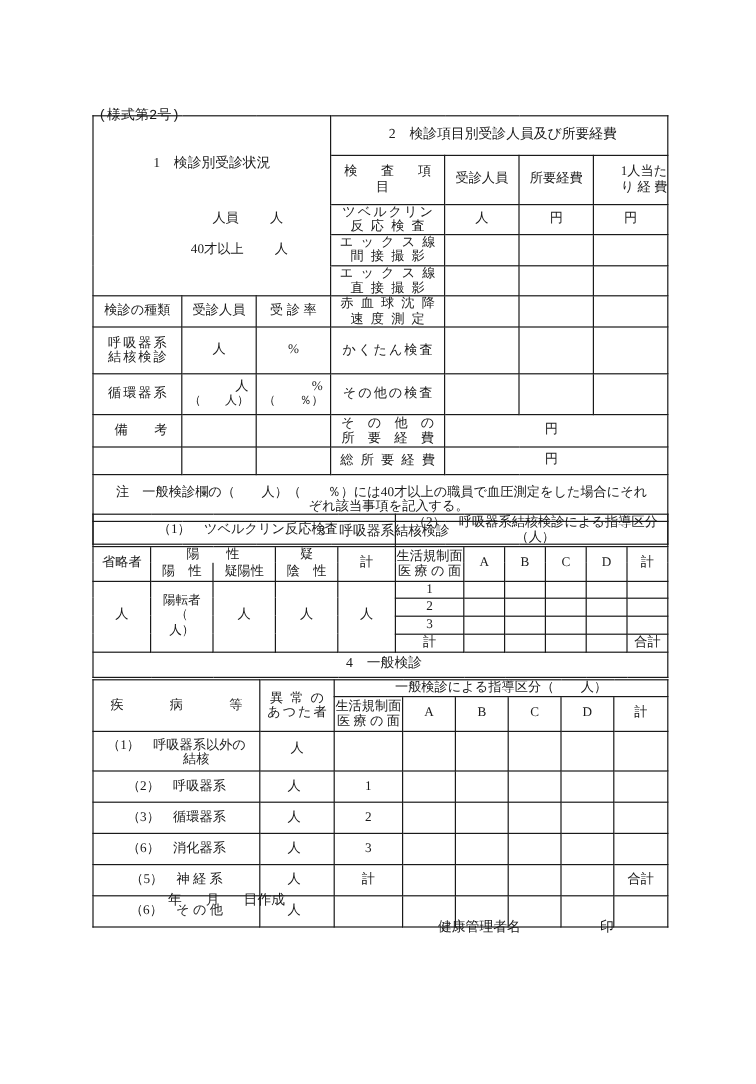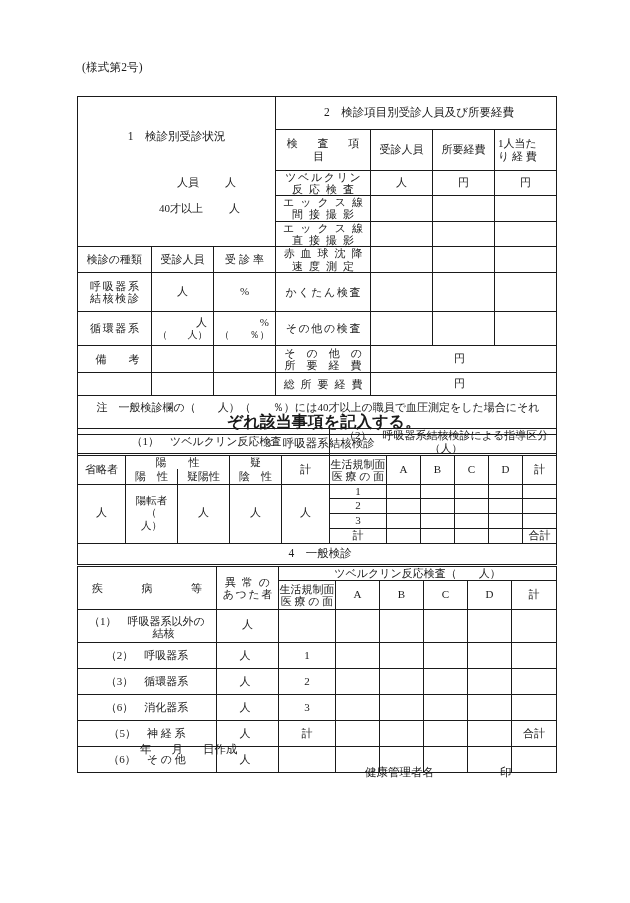--- a/index.html
+++ b/index.html
@@ -7,42 +7,42 @@
     width:630px;height:903px;
     background:#ffffff;
     font-family:"Liberation Serif","DejaVu Serif",serif;
     color:#1a1a1a;
     position:relative;
     overflow:hidden;
   }
   .page{position:absolute;left:0;top:0;width:630px;height:903px;}
 
   .form-no{
-    position:absolute;left:82px;top:60px;
-    font-size:11.5px;letter-spacing:.2px;
+    position:absolute;left:82px;top:88px;
+    font-size:11.5px;letter-spacing:.2px;font-family:Liberation Mono, monospace;
   }
 
   table.grid{
     position:absolute;
     border-collapse:collapse;
     table-layout:fixed;
   }
   table.grid td{
     border:1px solid #1a1a1a;
     font-size:11px;
     line-height:1.18;
     padding:0;
     vertical-align:middle;
     text-align:center;
     overflow:hidden;
   }
   .nb-t{border-top:0 !important;}
   .nb-b{border-bottom:0 !important;}
 
-  .al{text-align:left;padding-left:5px;}
+  .al{text-align:right;padding-left:5px;}
   .ar{text-align:right;padding-right:5px;}
   .ac{text-align:center;}
   .vt{vertical-align:top;}
   .vb{vertical-align:bottom;}
 
   
   .sp1{letter-spacing:3.0px;text-indent:3.0px;}
   .sp2{letter-spacing:5.5px;text-indent:5.5px;}
   .sp3{letter-spacing:8.5px;text-indent:8.5px;}
   .sp-sm{letter-spacing:1.6px;text-indent:1.6px;}
@@ -201,21 +201,21 @@
       <td style="height:22px;"></td>
       <td></td>
       <td></td>
       <td class="sp-sm">総 所 要 経 費</td>
       <td colspan="3" class="ar vb" style="padding-bottom:1px;padding-right:8px;">円</td>
     </tr>
 
     <tr>
       <td colspan="7" class="al vt" style="height:36px;padding:2px 4px 0 6px;">
         <span class="two-line" style="font-size:11px;">注　一般検診欄の（　　人）（　　％）には40才以上の職員で血圧測定をした場合にそれ</span>
-        <span class="two-line" style="font-size:16px;padding-left:12px;font-weight:bold;">ぞれ該当事項を記入する。</span>
+        <span class="two-line" style="font-size:11px;padding-left:12px;">ぞれ該当事項を記入する。</span>
       </td>
     </tr>
 
     <tr>
       <td colspan="7" class="al" style="height:18px;padding-left:6px;">
         <span class="sec-head">3　呼吸器系結核検診</span>
       </td>
     </tr>
   </tbody>
     </table>
@@ -326,21 +326,21 @@
         <col style="width:45px">
     </colgroup>
 
     <tbody>
         <tr>
       <td rowspan="2" class="sp2" style="height:26px;">疾　　病　　等</td>
       <td rowspan="2" class="t10">
         <span class="two-line sp-sm">異 常 の</span>
         <span class="two-line sp-sm">あつた者</span>
       </td>
-      <td colspan="6">ツベルクリン反応検査（　　人）</td>
+      <td colspan="6">一般検診による指導区分（　　人）</td>
     </tr>
     <tr>
       <td class="t10" style="height:28px;">
         <span class="two-line">生活規制面</span>
         <span class="two-line">医 療 の 面</span>
       </td>
       <td>A</td>
       <td>B</td>
       <td>C</td>
       <td>D</td>

